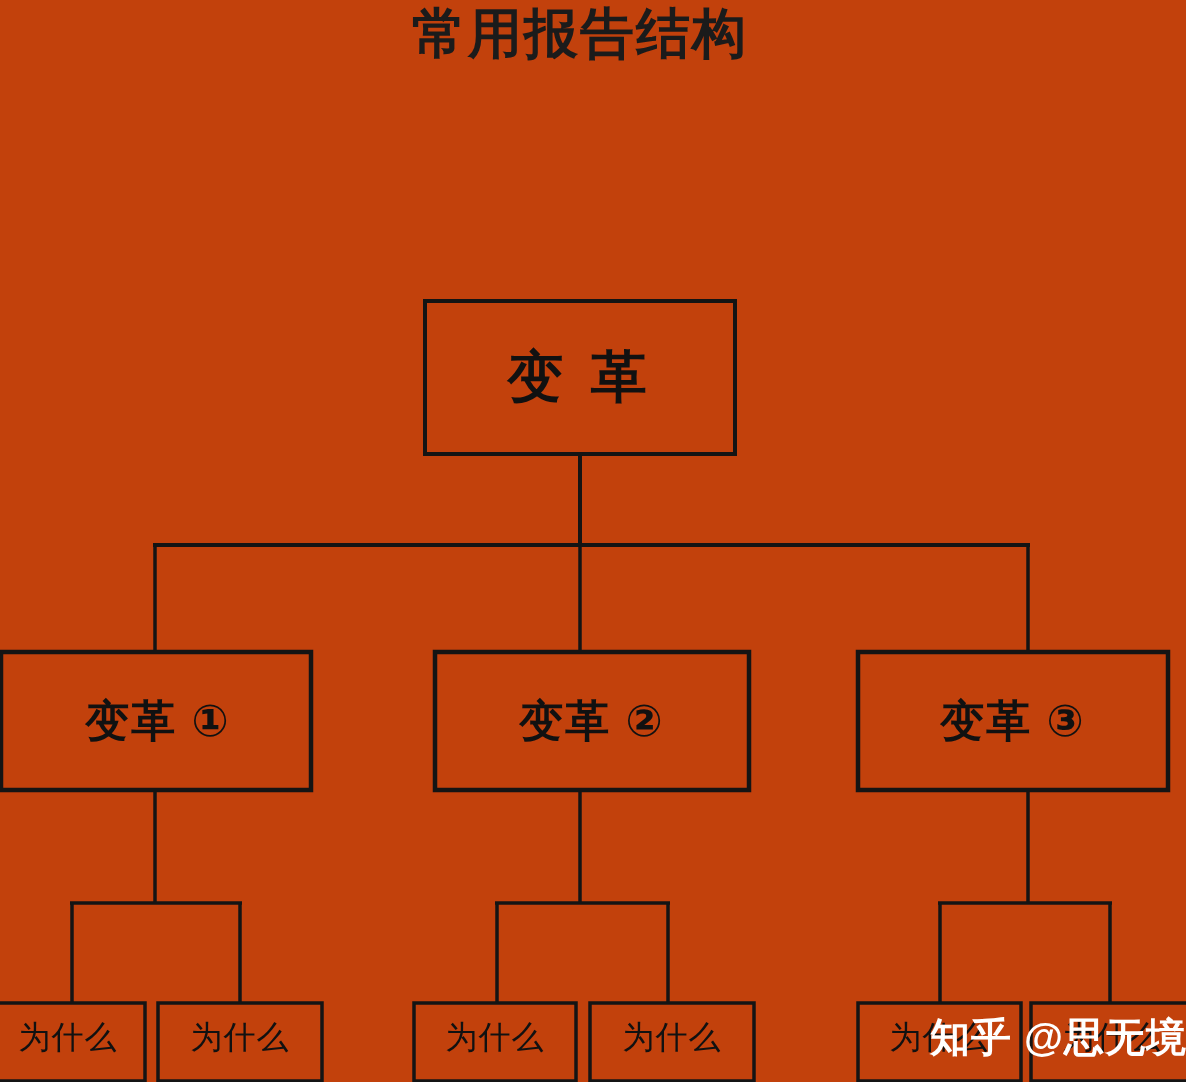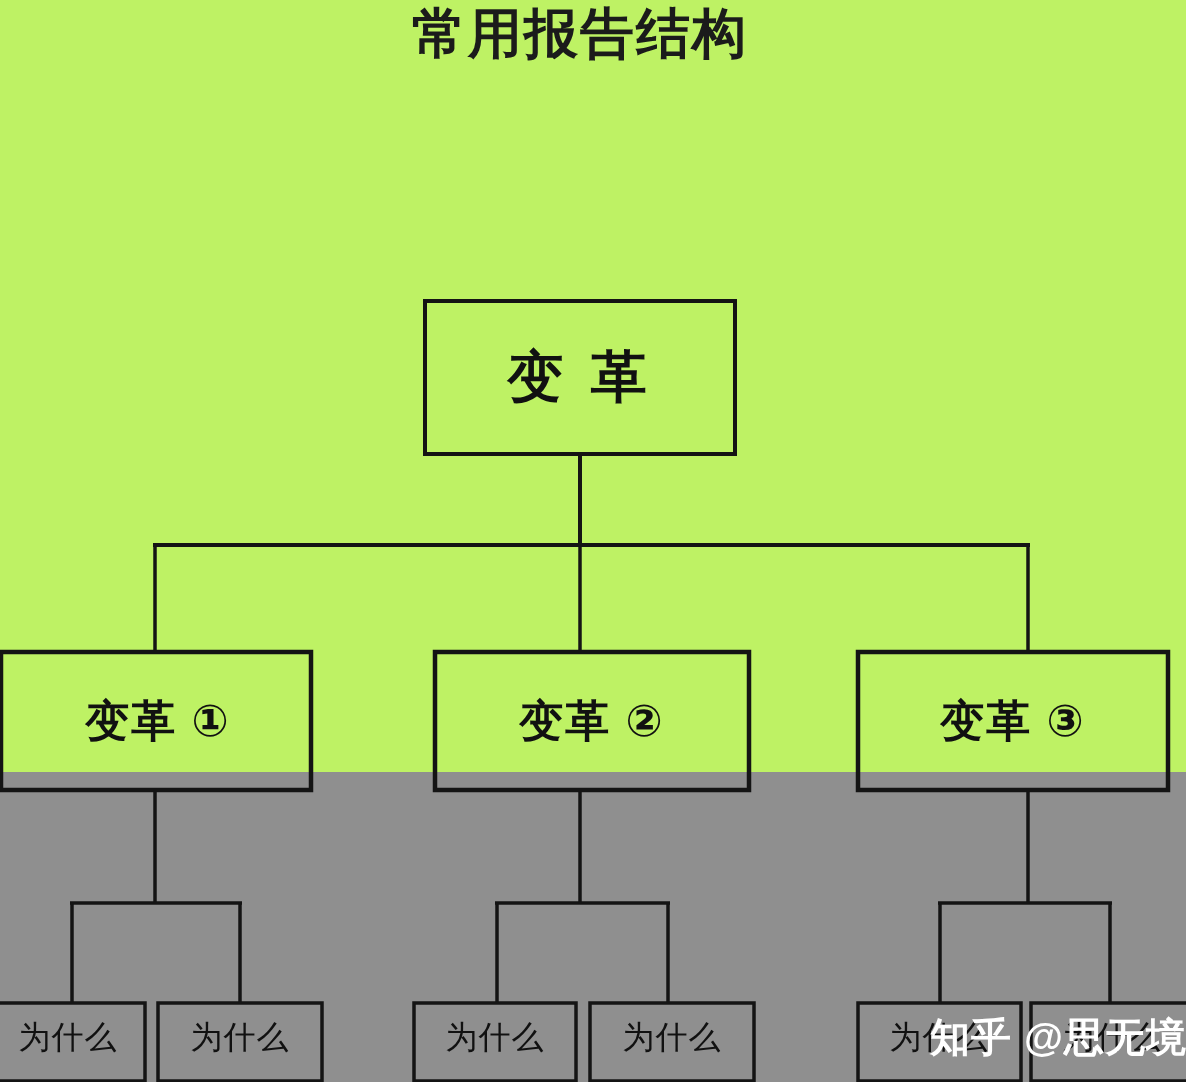--- a/index.html
+++ b/index.html
@@ -9,22 +9,22 @@
   }
   body {
     width: 1186px;
     height: 1082px;
     overflow: hidden;
     font-family: "Liberation Sans", "DejaVu Sans", sans-serif;
   }
   #canvas {
     position: relative;
     width: 1186px;
-    height: 772px;
-    background: #bef264;
+    height: 1082px;
+    background: #c2410c;
   }
   #diagram-svg {
     position: absolute;
     left: 0;
     top: 0;
     width: 1186px;
     height: 1082px;
     display: block;
   }
   .diagram-title {

